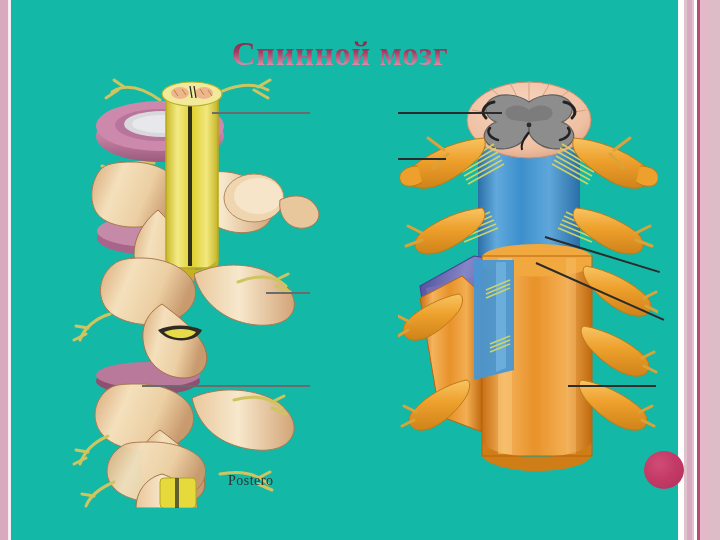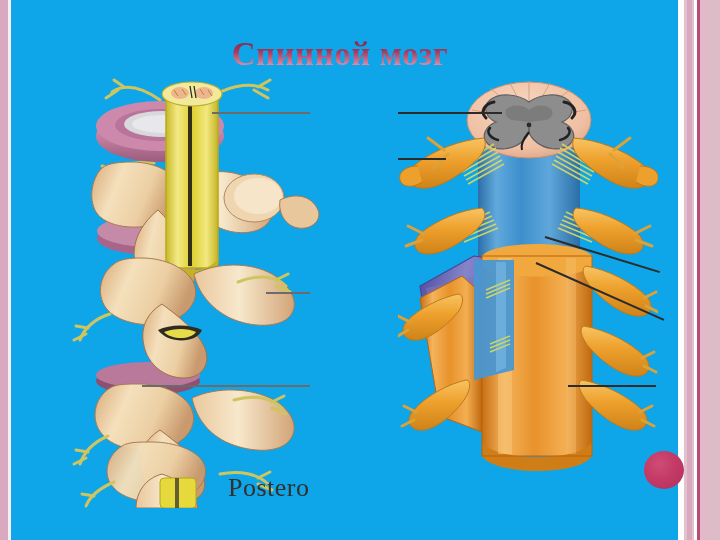--- a/index.html
+++ b/index.html
@@ -4,21 +4,21 @@
 <style>
   html, body {
     margin: 0;
     padding: 0;
     background: #ffffff;
   }
   #slide {
     position: relative;
     width: 720px;
     height: 540px;
-    background: #0ea5e9;
+    background: #14b8a6;
     overflow: hidden;
     font-family: "Liberation Serif", serif;
   }
 
   
   .stripe {
     position: absolute;
     top: 0;
     height: 540px;
   }
@@ -78,21 +78,21 @@
     transform-origin: 0 50%;
   }
   .leader.gray { background: #6b6b6b; }
 
   
   #postero {
     position: absolute;
     left: 228px;
     top: 473px;
     font-family: "Liberation Serif", serif;
-    font-size: 26px;
+    font-size: 14px;
     color: #33302e;
     letter-spacing: 0.5px;
   }
 
   
   #accent-dot {
     position: absolute;
     left: 644px;
     top: 451px;
     width: 40px;

